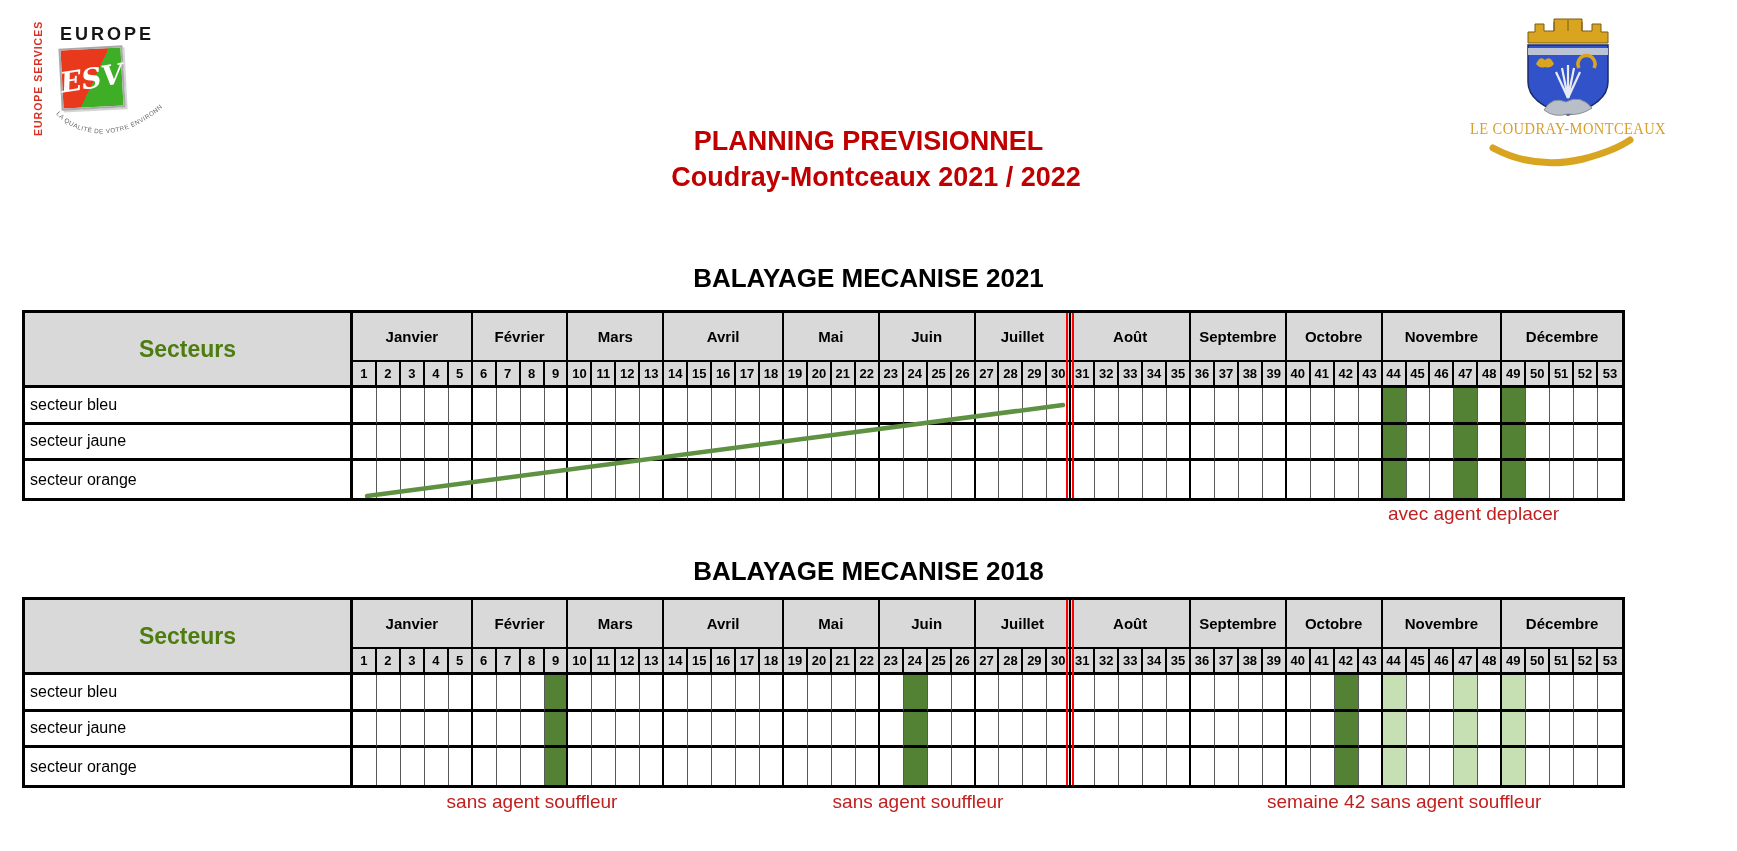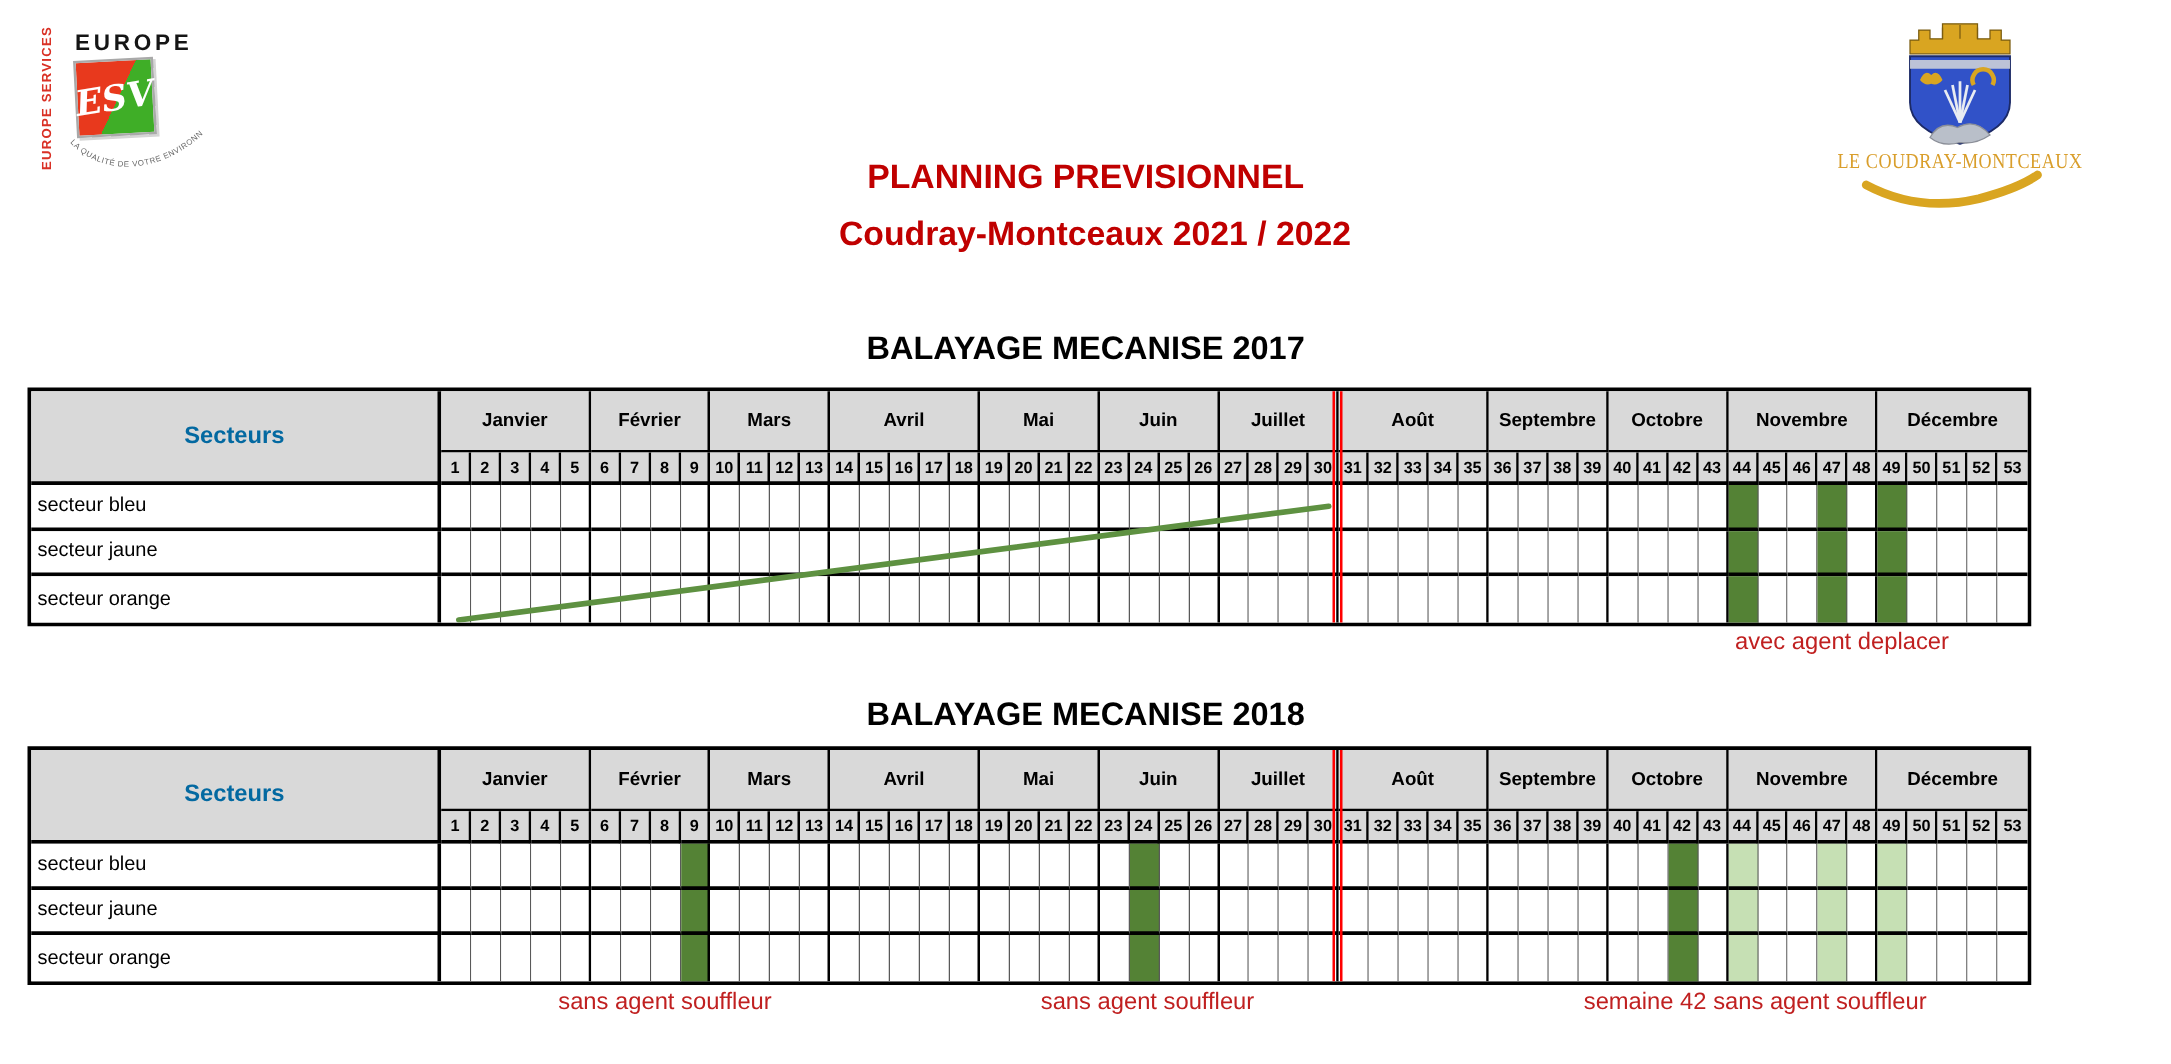--- a/index.html
+++ b/index.html
@@ -13,36 +13,36 @@
   }
   *{box-sizing:border-box;}
   html,body{margin:0;padding:0;background:#fff;}
   body{font-family:"Liberation Sans",sans-serif;}
   .page{position:relative;width:1737px;height:851px;background:#fff;overflow:hidden;}
 
   
   .main-title,.sub-title{position:absolute;left:0;right:0;text-align:center;
     font-weight:bold;font-size:27px;color:var(--title-red);}
   .main-title{top:126px;}
-  .sub-title{top:172px;padding-left:15px;}
+  .sub-title{top:162px;padding-left:15px;}
   .table-title{position:absolute;left:0;right:0;text-align:center;
     font-weight:bold;font-size:26px;color:#000;}
   .t2021{top:263px;}
   .t2022{top:556px;}
 
   
   .planning-table{position:absolute;left:22px;width:1603px;height:191px;
     border:3px solid #000;background:#fff;}
   .tbl-2021{top:310px;}
   .tbl-2022{top:597px;}
   .grid{display:grid;width:100%;height:100%;
     grid-template-columns:328px repeat(53,1fr);
     grid-template-rows:49px 26px repeat(3,1fr);}
   .secteurs-header{background:var(--hdr-gray);border-right:3px solid #000;border-bottom:3px solid #000;
-    display:flex;align-items:center;justify-content:center;font-weight:bold;font-size:19px;color:#0369a1;}
+    display:flex;align-items:center;justify-content:center;font-weight:bold;font-size:23px;color:#4d7c0f;}
   .month{background:var(--hdr-gray);border-right:2px solid #000;border-bottom:2px solid #000;
     display:flex;align-items:center;justify-content:center;font-weight:bold;font-size:15px;color:#000;}
   .wk{background:var(--hdr-gray);border-right:2px solid #000;border-bottom:3px solid #000;
     display:flex;align-items:center;justify-content:center;font-weight:bold;font-size:13px;color:#000;}
   .rowlab{background:#fff;border-right:3px solid #000;border-bottom:3px solid #000;
     display:flex;align-items:center;padding-left:5px;font-size:16px;color:#000;}
   .cell{background:#fff;border-right:1px solid #595959;border-bottom:3px solid #000;}
   .cell.month-end{border-right:2px solid #000;}
   .cell.fill-dark{background:var(--dark-green);}
   .cell.fill-light{background:var(--light-green);}
@@ -115,21 +115,21 @@
       <line x1="120" y1="88" x2="132" y2="62"></line>
     </g>
     <path d="M96,100 Q104,86 118,92 Q132,84 144,98 Q132,106 120,104 Q106,108 96,100 Z" fill="#B9BFC9" stroke="#8b8f98" stroke-width="1"></path>
     <text x="120" y="124" text-anchor="middle" font-family="Liberation Serif, serif" font-size="17" fill="#D99E2B" letter-spacing="0.5" textLength="196" lengthAdjust="spacingAndGlyphs">LE COUDRAY-MONTCEAUX</text>
     <path d="M45,138 C75,154 105,156 135,149 C158,143 172,137 182,130" fill="none" stroke="#D9A521" stroke-width="7" stroke-linecap="round"></path>
   </svg>
 
   <div class="main-title">PLANNING PREVISIONNEL</div>
   <div class="sub-title">Coudray-Montceaux 2021 / 2022</div>
 
-  <div class="table-title t2021">BALAYAGE MECANISE 2017</div>
+  <div class="table-title t2021">BALAYAGE MECANISE 2021</div>
   <div id="table2021" class="planning-table tbl-2021">
       <div class="grid">
         <div class="secteurs-header" style="grid-area: 1 / 1 / span 2;">Secteurs</div>
         <div class="month" style="grid-area: 1 / 2 / auto / span 5;">Janvier</div>
         <div class="month" style="grid-area: 1 / 7 / auto / span 4;">Février</div>
         <div class="month" style="grid-area: 1 / 11 / auto / span 4;">Mars</div>
         <div class="month" style="grid-area: 1 / 15 / auto / span 5;">Avril</div>
         <div class="month" style="grid-area: 1 / 20 / auto / span 4;">Mai</div>
         <div class="month" style="grid-area: 1 / 24 / auto / span 4;">Juin</div>
         <div class="month" style="grid-area: 1 / 28 / auto / span 4;">Juillet</div>

